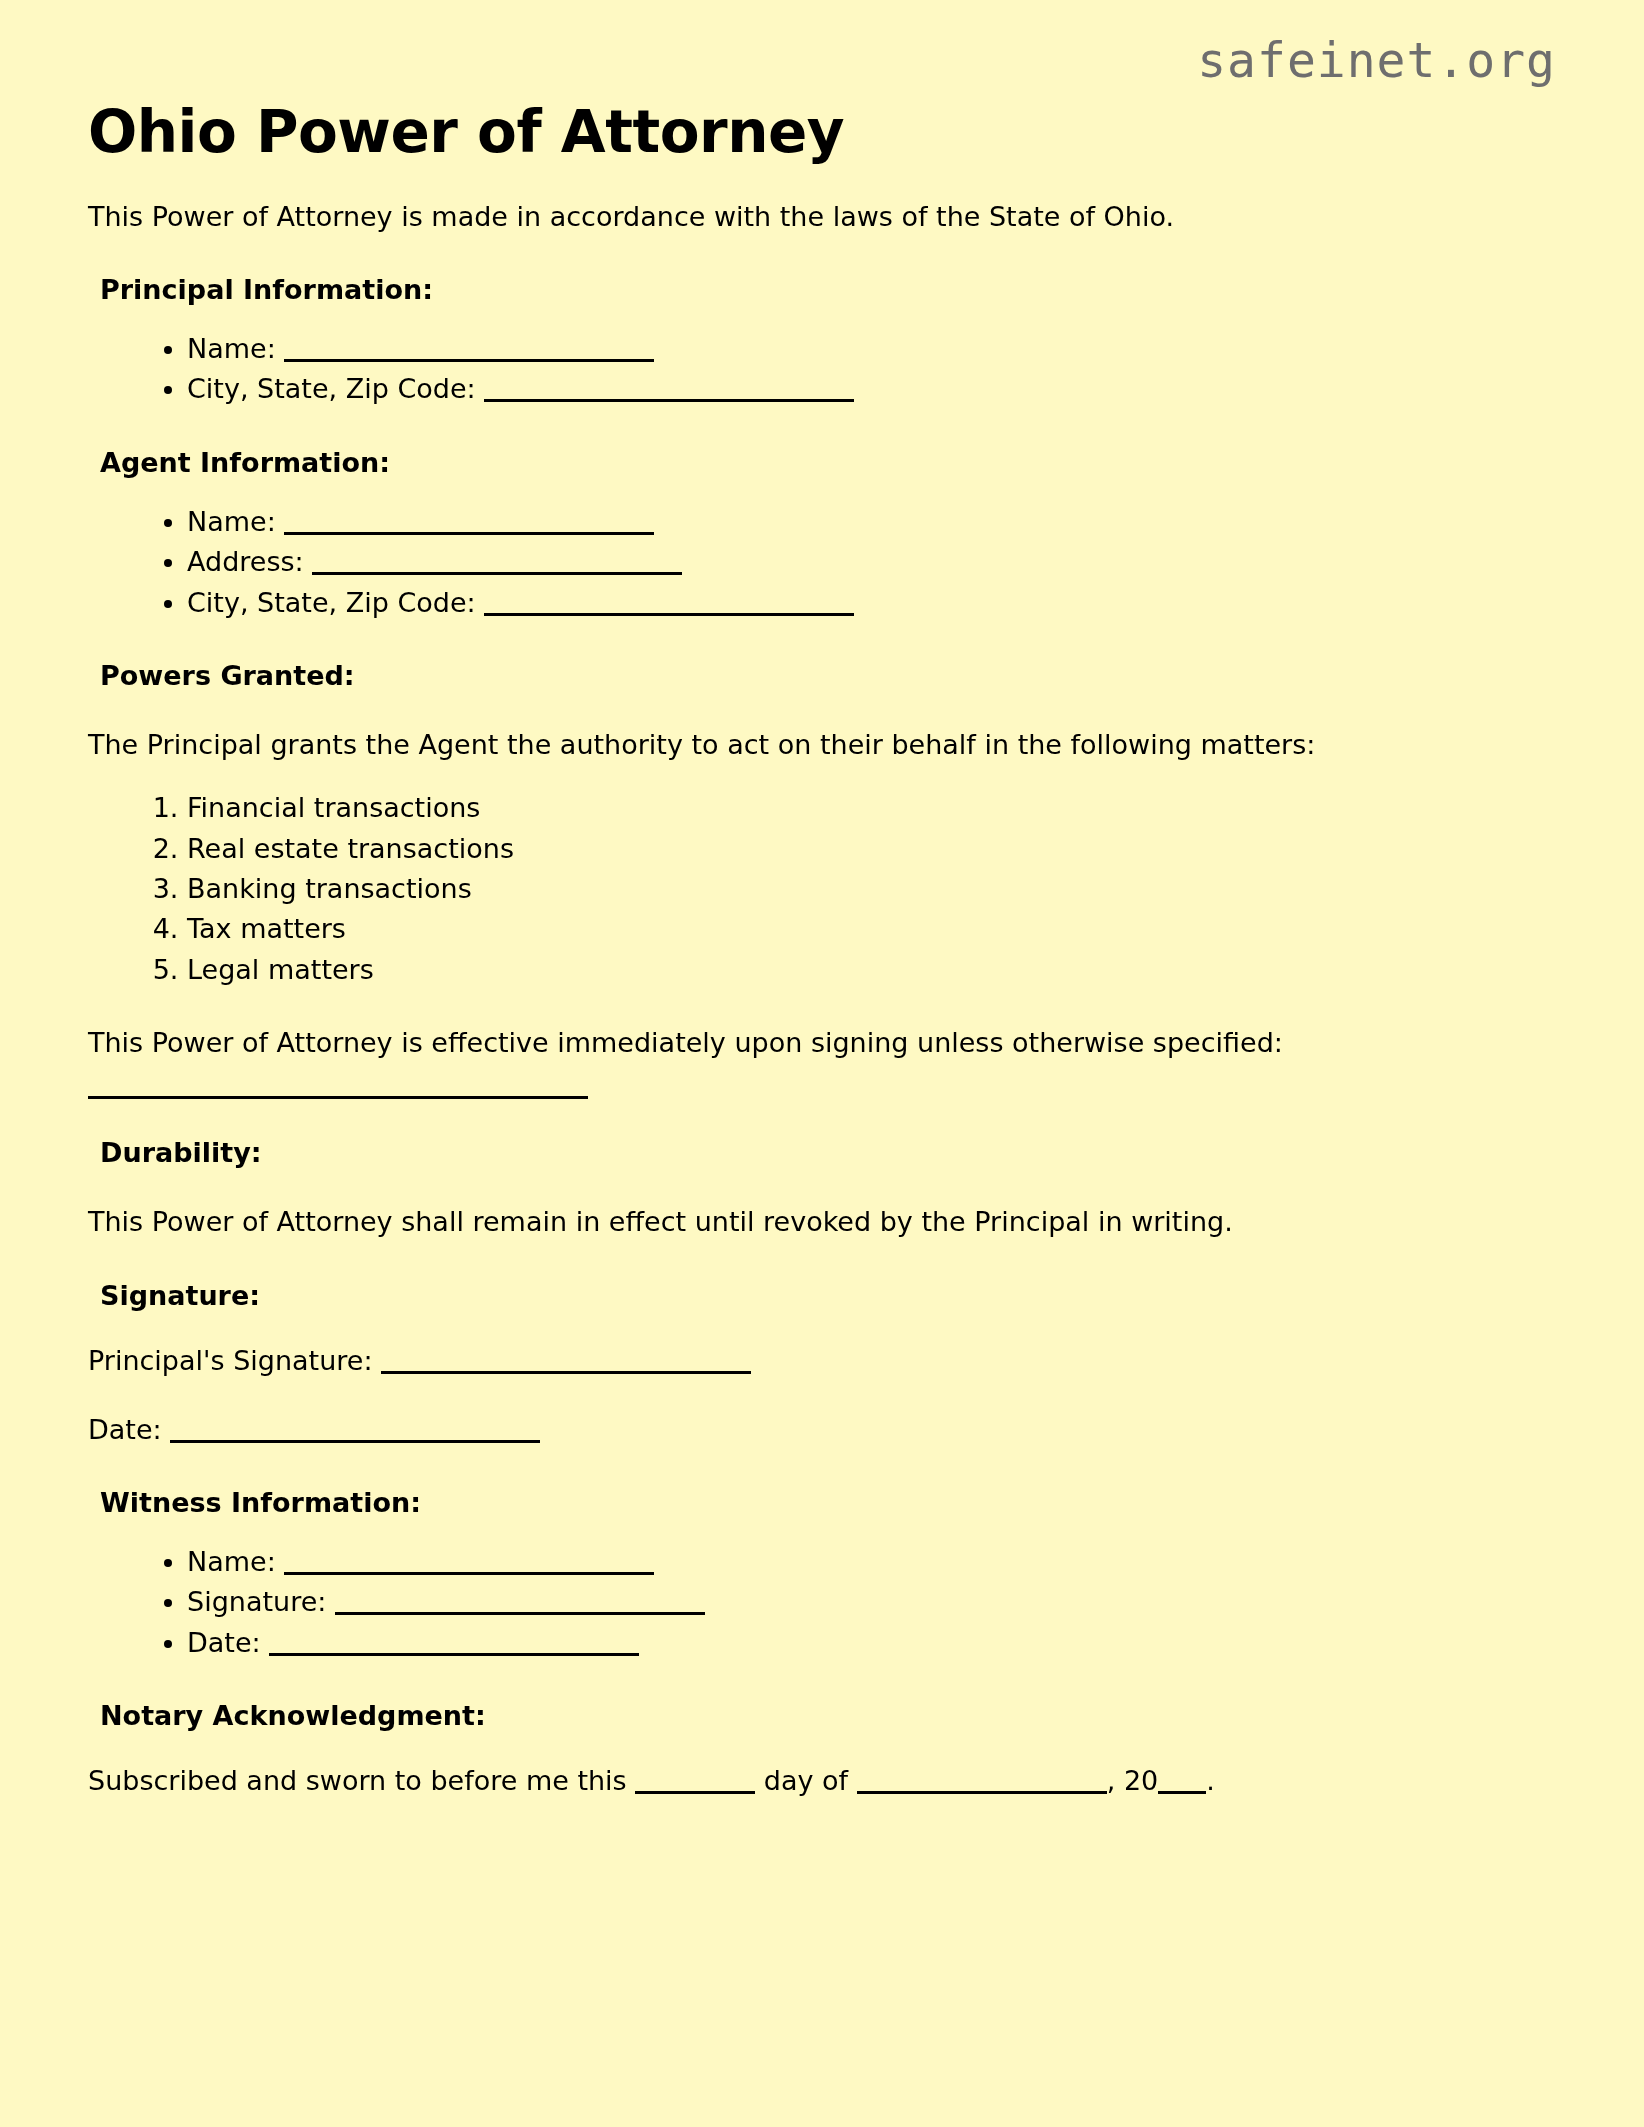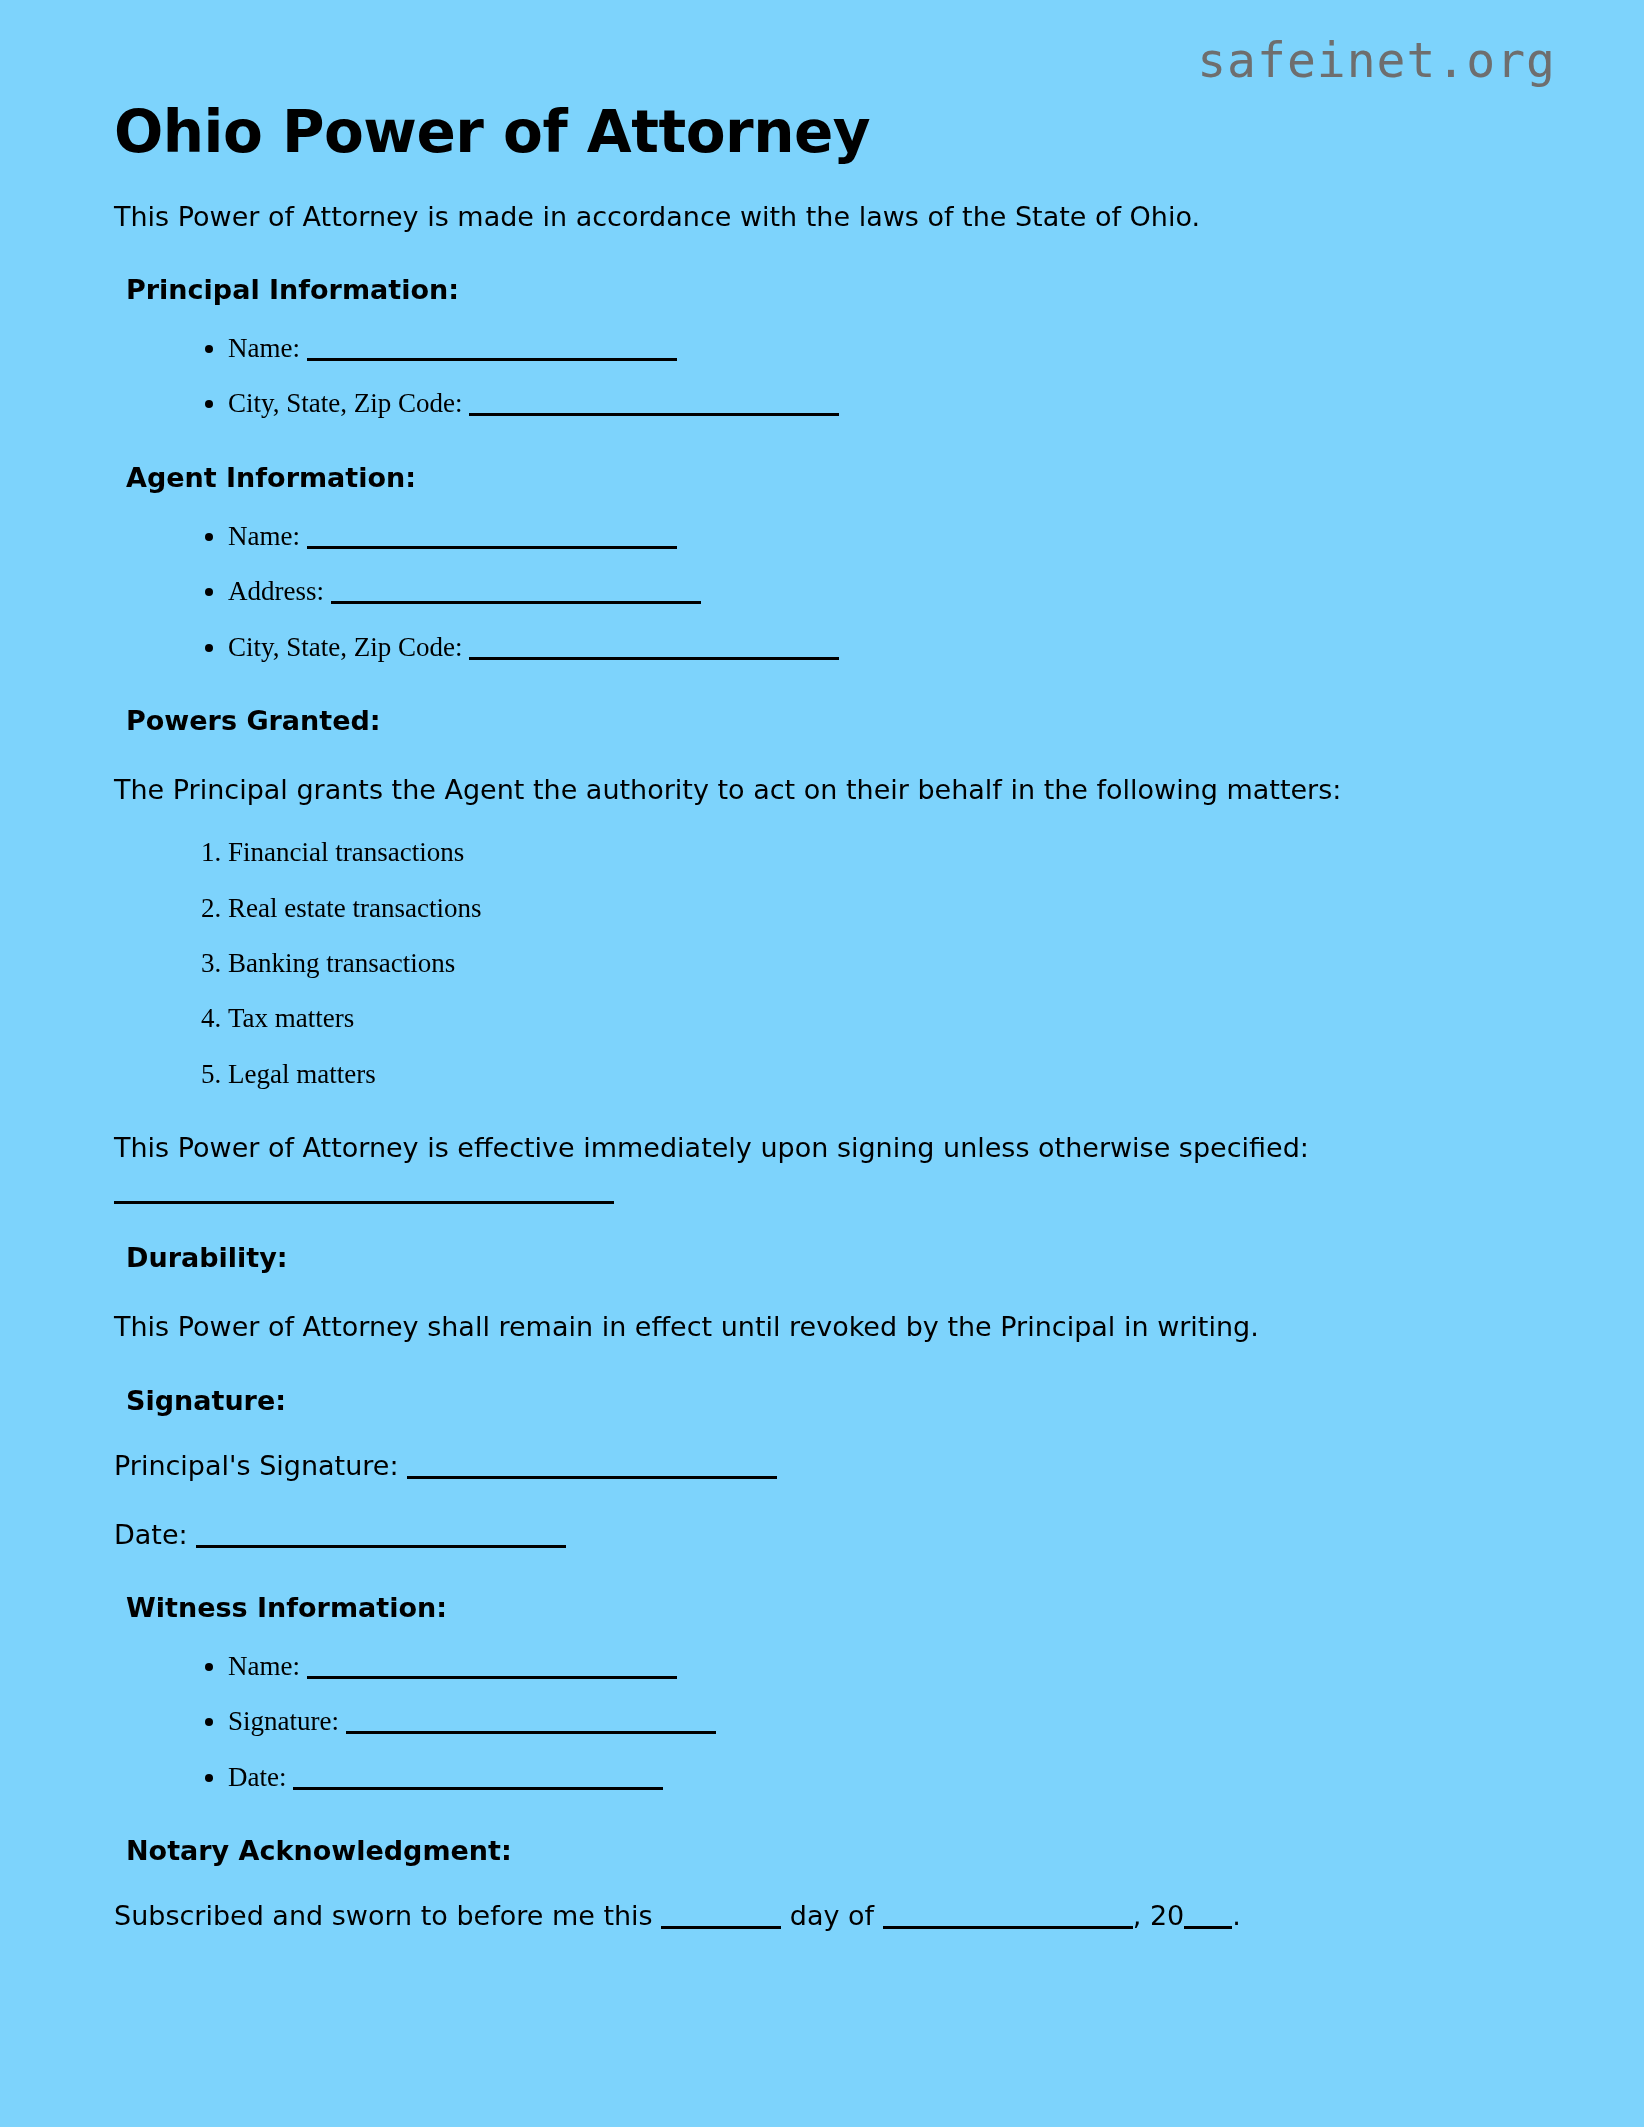--- a/index.html
+++ b/index.html
@@ -14,22 +14,22 @@
     color: #000000;
     position: relative;
     overflow: hidden;
   }
 
   .page {
     position: relative;
     width: 1644px;
     height: 2127px;
     box-sizing: border-box;
-    padding: 0 88px 0 114px;
-    background: #7dd3fc;
+    padding: 0 88px 0 88px;
+    background: #fef9c3;
   }
 
   
   .watermark {
     position: absolute;
     top: 36px;
     right: 88px;
     font-family: "DejaVu Sans Mono", "Liberation Mono", monospace;
     font-size: 48px;
     letter-spacing: 1px;
@@ -68,24 +68,23 @@
   ul.bullets, ol.numbers {
     margin: 24px 0 0 0;
     padding-left: 98px;
   }
   ul.bullets { list-style: disc; }
   ol.numbers { list-style: decimal; }
 
   ul.bullets li, ol.numbers li {
     font-size: 27px;
     line-height: 1.46;
-    margin: 16px;
+    margin: 1px;
     padding: 0;
     color: #000;
-    font-family: Liberation Serif, serif;
   }
 
   .blank-line {
     display: inline-block;
     border-bottom: 3px solid #000;
     vertical-align: -4px;
     height: 0;
   }
   .bl-sm  { width: 120px; }
   .bl-med { width: 250px; }

